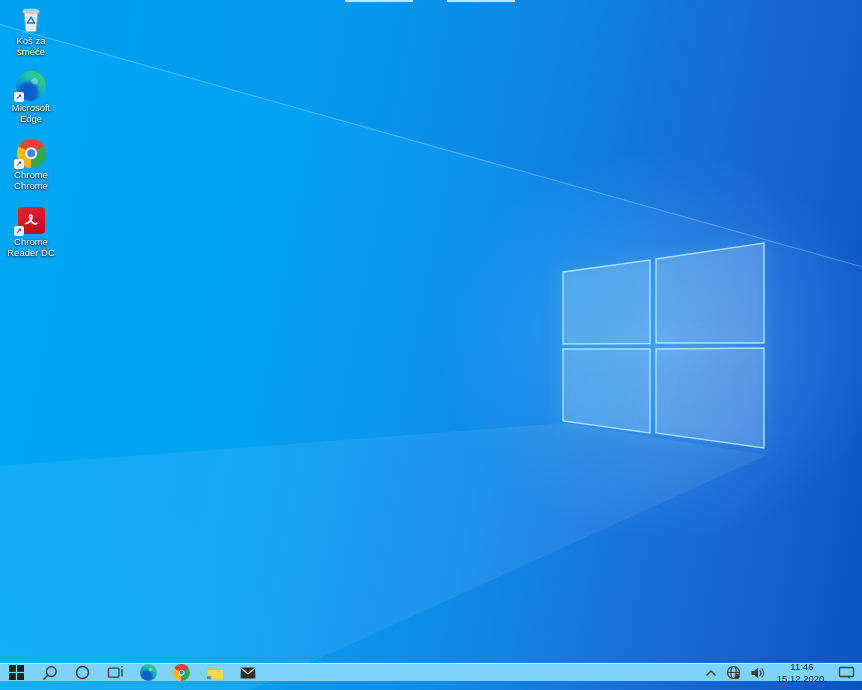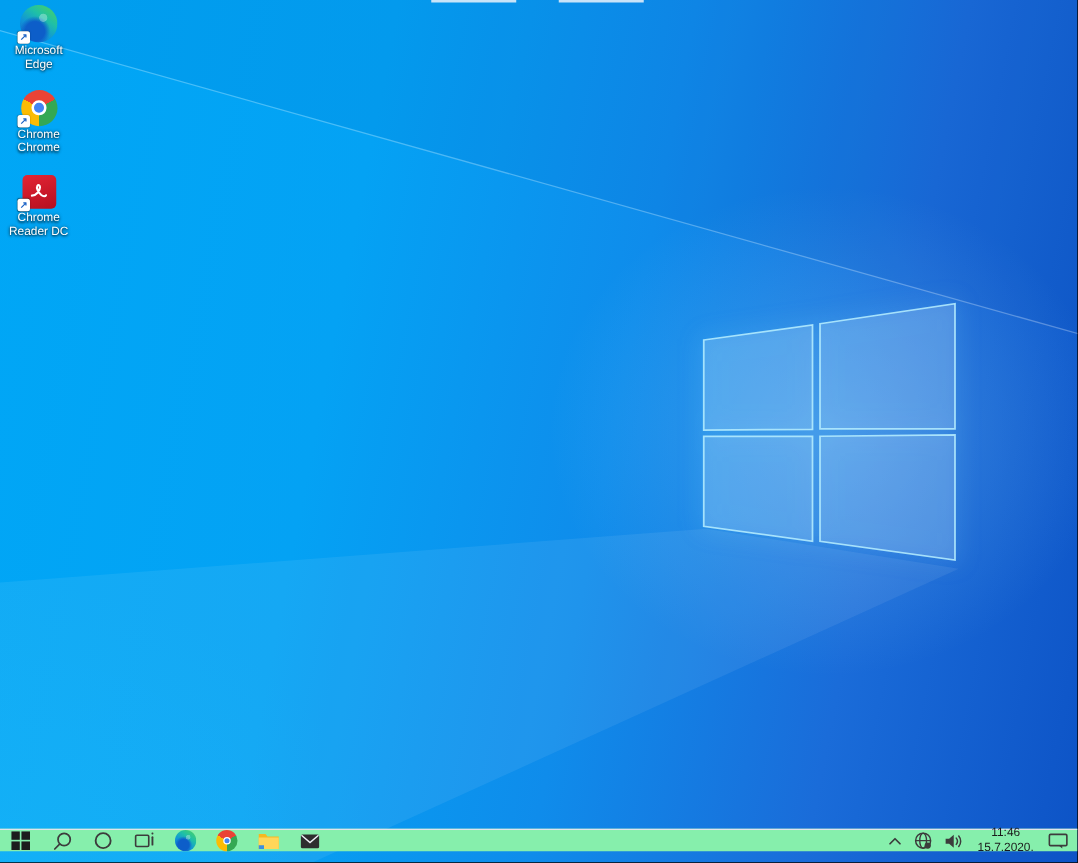--- a/index.html
+++ b/index.html
@@ -46,21 +46,21 @@
   .chrome-ball{position:relative;width:29px;height:29px;border-radius:50%;
     background:conic-gradient(from 60deg,#34a853 0 120deg,#fbbc05 0 240deg,#ea4335 0 360deg);}
   .chrome-ball.small{width:17px;height:17px;}
   .chrome-core{position:absolute;left:50%;top:50%;width:40%;height:40%;transform:translate(-50%,-50%);
     background:#4285f4;border:2px solid #fff;border-radius:50%;box-sizing:border-box;}
   .chrome-ball.small .chrome-core{border-width:1.5px;}
   .acrobat-sq{width:27px;height:27px;border-radius:4px;background:linear-gradient(160deg,#e42535,#b50f1f);
     display:flex;align-items:center;justify-content:center;}
 
   
-  .taskbar{position:absolute;left:0;top:663px;width:862px;height:18px;background:#86efac;
+  .taskbar{position:absolute;left:0;top:663px;width:862px;height:18px;background:#7dd3fc;
     border-top:1px solid #dfe4ea;box-sizing:border-box;display:flex;align-items:stretch;gap:28px;}
   .tb-left{display:flex;align-items:stretch;}
   .tb-btn{width:33px;display:flex;align-items:center;justify-content:center;cursor:pointer;}
   .tray{margin-left:auto;display:flex;align-items:center;padding-right:4px;gap:3px;}
   .tray-btn{height:27px;display:flex;align-items:center;justify-content:center;padding:0 3px;cursor:pointer;}
   .clock{display:flex;flex-direction:column;align-items:center;justify-content:center;
     font-size:9.5px;line-height:1.22;color:#1b1b1b;padding:0 5px;white-space:nowrap;}
   svg.glyph{display:block;}
 </style>
 </head>
@@ -78,20 +78,32 @@
       <polygon points="563,349 650,349 650,433 563,421"></polygon>
       <polygon points="656,349 764,348 764,448 656,433"></polygon>
     </svg>
   </div>
 
   <div class="top-sliver sliver-a"></div>
   <div class="top-sliver sliver-b"></div>
 
   <div class="desk-icons">
 
+    <div class="dicon">
+      <div class="dicon-img">
+        <svg class="glyph" width="30" height="30" viewBox="0 0 30 30">
+          <path d="M8.2 8.5 h13.6 l-1.6 17.5 q-0.1 1.5 -1.6 1.5 h-7.2 q-1.5 0 -1.6 -1.5 Z" fill="#e8edf2" stroke="#9fb0bd" stroke-width="0.8"></path>
+          <rect x="6.8" y="6" width="16.4" height="3" rx="1" fill="#cdd9e2" stroke="#9fb0bd" stroke-width="0.8"></rect>
+          <ellipse cx="15" cy="6.2" rx="7.6" ry="1.6" fill="#b9c7d2"></ellipse>
+          <path d="M15 13.2 L11.6 19 H18.4 Z" fill="none" stroke="#2f7fd6" stroke-width="1.5" stroke-linejoin="round"></path>
+          <path d="M15 12 l1.4 1.2 -1.4 1.2 Z M10.8 19.8 l0.4 -1.8 1.6 0.8 Z M19.2 19.8 l-2 0.4 0.4 -1.8 Z" fill="#2f7fd6"></path>
+        </svg>
+      </div>
+      <div class="dicon-label">Koš za smeće</div>
+    </div>
 
     <div class="dicon">
       <div class="dicon-img">
         <div class="edge-ball"></div>
         <span class="shortcut-badge">↗</span>
       </div>
       <div class="dicon-label">Microsoft Edge</div>
     </div>
 
     <div class="dicon">
@@ -198,21 +210,21 @@
       <div class="tray-btn">
         <svg class="glyph" width="16" height="14" viewBox="0 0 16 14">
           <path d="M1.5 5 h2.8 L8 1.8 V12.2 L4.3 9 H1.5 Z" fill="#3c3c3c"></path>
           <path d="M10 4.5 a4 4 0 0 1 0 5" fill="none" stroke="#3c3c3c" stroke-width="1.2" stroke-linecap="round"></path>
           <path d="M12 2.8 a6.5 6.5 0 0 1 0 8.4" fill="none" stroke="#3c3c3c" stroke-width="1.2" stroke-linecap="round"></path>
         </svg>
       </div>
 
       <div class="clock">
         <span>11:46</span>
-        <span>15.7.2020.</span>
+        <span>15.12.2020.</span>
       </div>
 
       <div class="tray-btn">
         <svg class="glyph" width="17" height="15" viewBox="0 0 17 15">
           <rect x="1.5" y="2.5" width="14" height="9" rx="1" fill="none" stroke="#3c3c3c" stroke-width="1.3"></rect>
           <path d="M11.8 11.5 v2.3 l-2.6 -2.3 Z" fill="#3c3c3c"></path>
         </svg>
       </div>
 
     </div>

